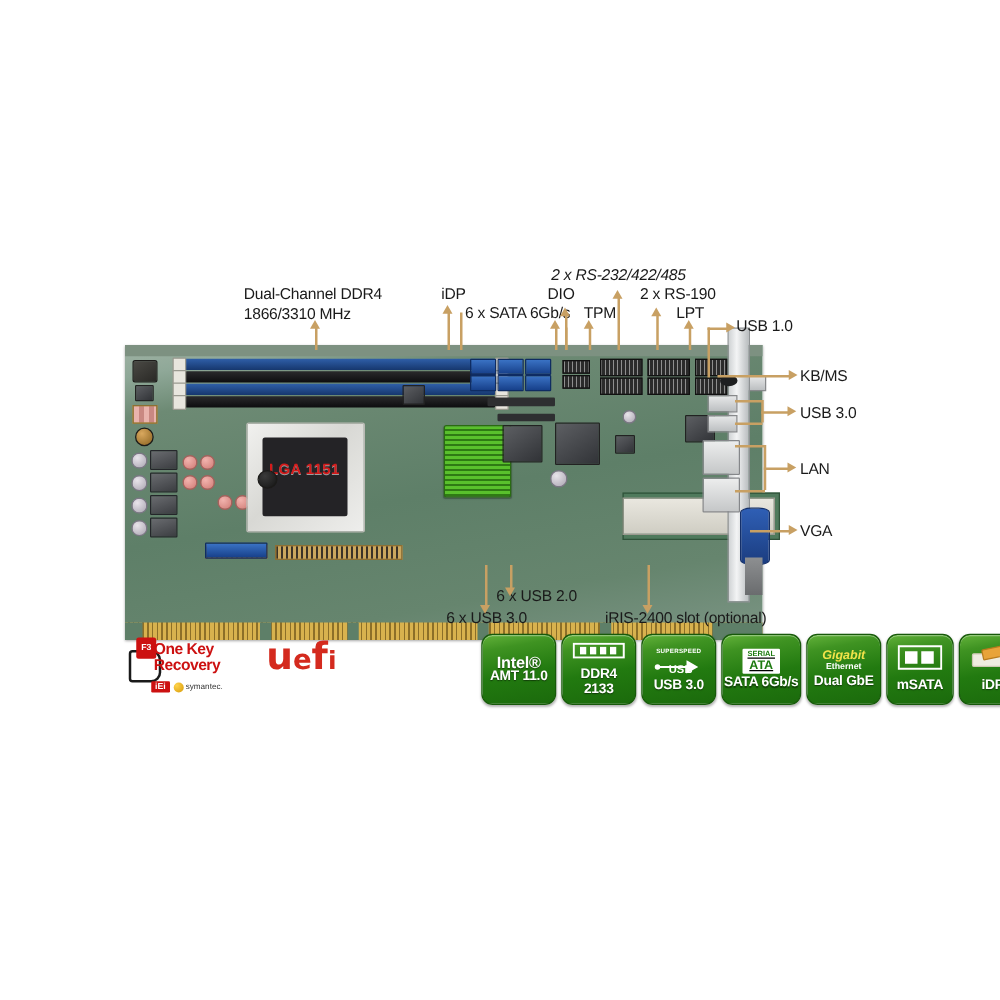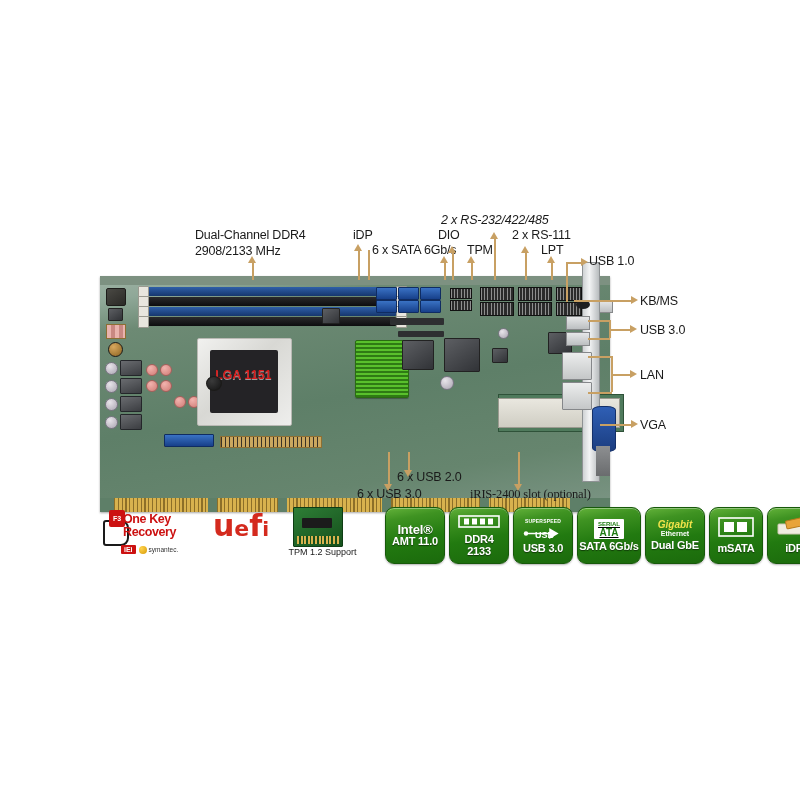--- a/index.html
+++ b/index.html
@@ -210,21 +210,21 @@
   <div id="bracket"></div>
   <div class="ioport" style="left:566px;top:316px;width:22px;height:12px;"></div>
   <div class="ioport" style="left:566px;top:332px;width:22px;height:12px;"></div>
   <div class="rj45" style="left:562px;top:352px;width:28px;height:26px;"></div>
   <div class="rj45" style="left:562px;top:382px;width:28px;height:26px;"></div>
   <div id="vga"></div>
   <div class="iodark" style="left:576px;top:300px;width:14px;height:9px;border-radius:50%;"></div>
   <div style="position:absolute;left:596px;top:446px;width:14px;height:30px;background:linear-gradient(180deg,#8d8f91,#6a6c6e);"></div>
 
   <div class="lbl" style="left:195px;top:228px;">Dual-Channel DDR4</div>
-  <div class="lbl" style="left:195px;top:244px;">2908/2133 MHz</div>
+  <div class="lbl" style="left:195px;top:244px;">1866/3310 MHz</div>
   <div class="ln vline" style="left:252px;top:262px;height:18px;"></div>
   <div class="arrowUp" style="left:248px;top:256px;"></div>
 
   <div class="lbl" style="left:353px;top:228px;">iDP</div>
   <div class="ln vline" style="left:358px;top:250px;height:30px;"></div>
   <div class="arrowUp" style="left:354px;top:244px;"></div>
 
   <div class="lbl" style="left:372px;top:243px;">6 x SATA 6Gb/s</div>
   <div class="ln vline" style="left:368px;top:250px;height:30px;"></div>
   <div class="ln vline" style="left:444px;top:262px;height:18px;"></div>
@@ -237,21 +237,21 @@
   <div class="ln vline" style="left:452px;top:252px;height:28px;"></div>
 
   <div class="lbl" style="left:467px;top:243px;">TPM</div>
   <div class="ln vline" style="left:471px;top:262px;height:18px;"></div>
   <div class="arrowUp" style="left:467px;top:256px;"></div>
 
   <div class="lbl" style="left:441px;top:213px;font-style:italic;">2 x RS-232/422/485</div>
   <div class="ln vline" style="left:494px;top:238px;height:42px;"></div>
   <div class="arrowUp" style="left:490px;top:232px;"></div>
 
-  <div class="lbl" style="left:512px;top:228px;">2 x RS-111</div>
+  <div class="lbl" style="left:512px;top:228px;">2 x RS-190</div>
   <div class="ln vline" style="left:525px;top:252px;height:28px;"></div>
   <div class="arrowUp" style="left:521px;top:246px;"></div>
 
   <div class="lbl" style="left:541px;top:243px;">LPT</div>
   <div class="ln vline" style="left:551px;top:262px;height:18px;"></div>
   <div class="arrowUp" style="left:547px;top:256px;"></div>
 
   <div class="lbl" style="left:589px;top:254px;">USB 1.0</div>
   <div class="ln vline" style="left:566px;top:262px;height:40px;"></div>
   <div class="ln hline" style="left:566px;top:262px;width:16px;"></div>
@@ -280,21 +280,21 @@
   <div class="arrowRight" style="left:631px;top:420px;"></div>
 
   <div class="lbl" style="left:397px;top:470px;">6 x USB 2.0</div>
   <div class="ln vline" style="left:408px;top:452px;height:20px;"></div>
   <div class="arrowDown" style="left:404px;top:470px;"></div>
 
   <div class="lbl" style="left:357px;top:487px;">6 x USB 3.0</div>
   <div class="ln vline" style="left:388px;top:452px;height:34px;"></div>
   <div class="arrowDown" style="left:384px;top:484px;"></div>
 
-  <div class="lbl" style="left:470px;top:487px;font-family:Liberation Serif, serif;">iRIS-2400 slot (optional)</div>
+  <div class="lbl" style="left:484px;top:487px;">iRIS-2400 slot (optional)</div>
   <div class="ln vline" style="left:518px;top:452px;height:34px;"></div>
   <div class="arrowDown" style="left:514px;top:484px;"></div>
 
   <div id="badges">
 
     <div class="badge" id="uefi">
       <div id="uefiCube">u<span style="font-size:22px;">e</span>f<span style="font-size:20px;">i</span></div>
     </div>
 
     <div class="badge" id="okr">
@@ -306,27 +306,20 @@
       </div>
       <div id="okrFoot">
         <span class="ieilogo">iEi</span>
         <span class="symlogo">
           <span class="symdot"></span>
           <span>symantec.</span>
         </span>
       </div>
     </div>
 
-    <div class="badge" id="tpm">
-      <div id="tpmCard">
-        <div id="tpmChip"></div>
-        <div id="tpmPins"></div>
-      </div>
-      <div id="tpmCap">TPM 1.2 Support</div>
-    </div>
 
     <div class="badge gbadge" style="left:286px;width:58px;">
       <div class="bt" style="font-size:13px;">Intel®</div>
       <div class="bt">AMT 11.0</div>
     </div>
 
     <div class="badge gbadge" style="left:350px;width:58px;">
       <div class="badgeTopIcon">
         <svg width="42" height="13" viewBox="0 0 42 13" aria-hidden="true">
           <rect x="1" y="1" width="40" height="11" fill="none" stroke="#ffffff" stroke-width="1.6"></rect>

